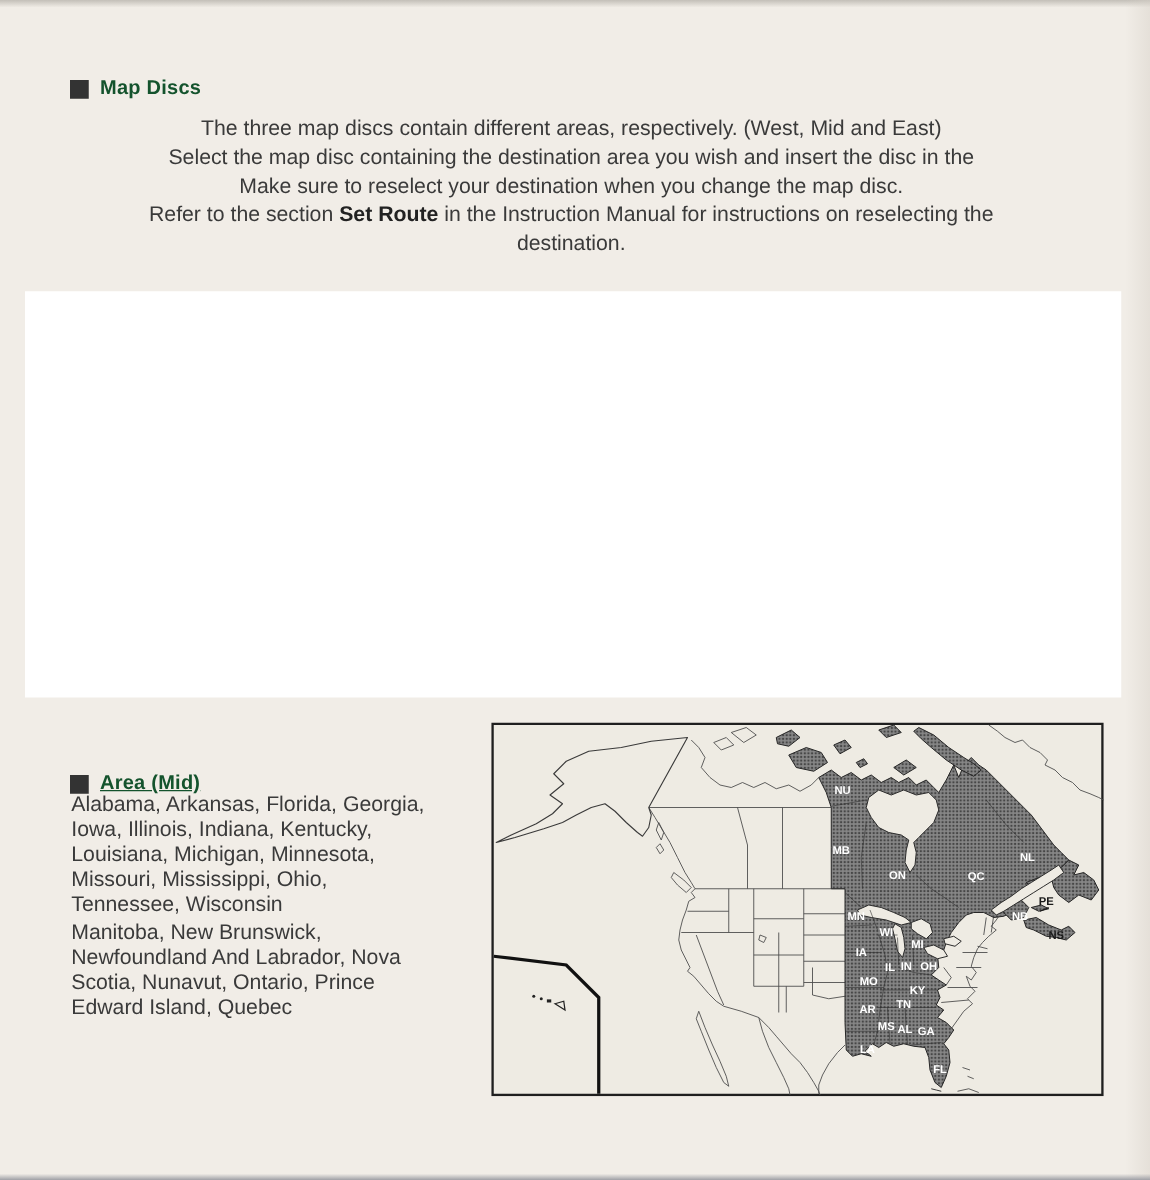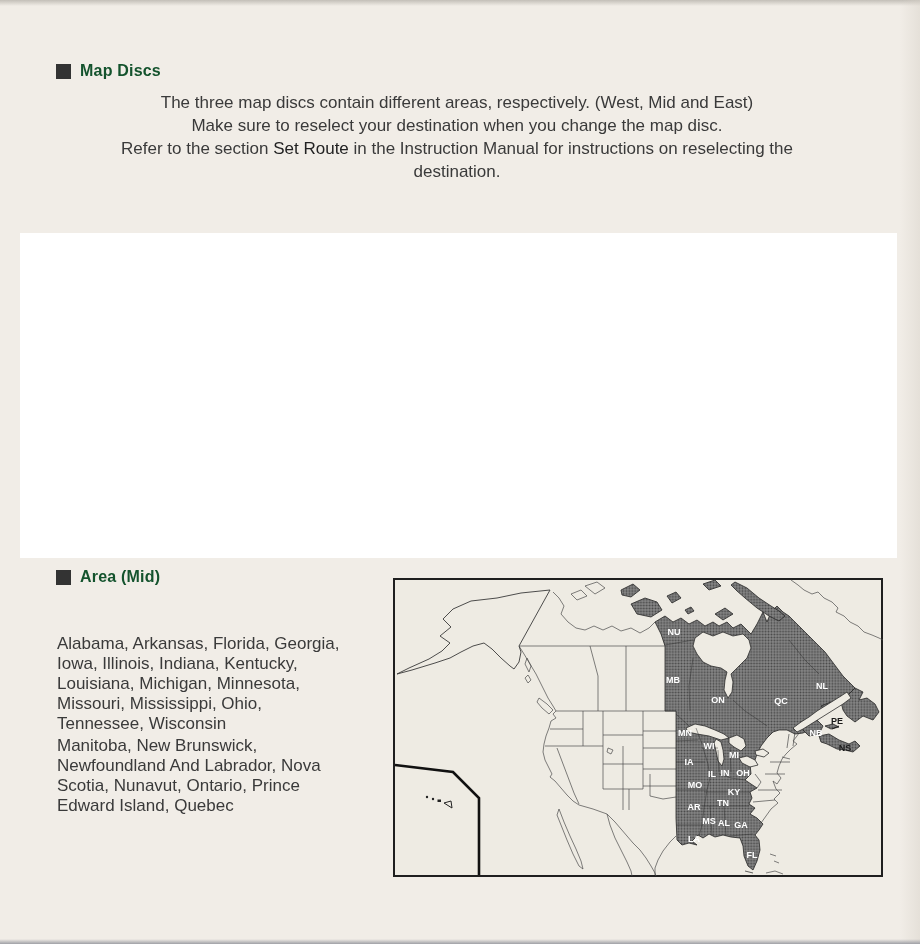--- a/index.html
+++ b/index.html
@@ -14,45 +14,46 @@
   .edge-bottom{position:absolute;left:0;bottom:0;width:100%;height:5px;
     background:linear-gradient(rgba(241,237,231,0),#9fa0a6);}
   .edge-right{position:absolute;right:0;top:0;width:20px;height:100%;
     background:linear-gradient(to right,rgba(230,225,217,0),rgba(214,208,199,.45));}
   .heading{
     position:absolute;display:flex;align-items:center;gap:9px;
     font-size:16px;font-weight:bold;color:#14532d;letter-spacing:.2px;
   }
   .sq{width:15px;height:15px;background:#333;display:inline-block;flex:0 0 auto;}
   .h1pos{left:56px;top:62px;}
-  .h2pos{left:56px;top:568px;}
+  .h2pos{left:56px;top:618px;text-decoration:underline;}
   .para{position:absolute;font-size:17px;}
   .para .tline{white-space:nowrap;}
   .p-top{left:57px;top:91px;width:800px;line-height:23px;text-align:center;}
   .p-us{left:57px;top:634px;width:340px;line-height:20px;}
   .p-ca{left:57px;top:736px;width:340px;line-height:20px;}
-  .b{font-weight:normal;color:#222;}
+  .b{font-weight:bold;color:#222;}
   .whitebox{position:absolute;left:20px;top:233px;width:877px;height:325px;background:#ffffff;}
   .mapwrap{position:absolute;left:393px;top:578px;width:490px;height:369px;}
   .mlbl{font-family:"Liberation Sans","DejaVu Sans",sans-serif;font-size:9px;font-weight:bold;text-anchor:middle;}
 </style>
 </head>
 <body>
 
 <div class="page">
   <div class="edge-top"></div>
   <div class="edge-right"></div>
 
   <div class="heading h1pos">
     <span class="sq"></span>
     <span>Map Discs</span>
   </div>
 
   <div class="para p-top">
       <div class="tline"><span>The three map discs contain different areas, respectively. (West, Mid and East)</span></div>
+      <div class="tline"><span>Select the map disc containing the destination area you wish and insert the disc in the</span></div>
       <div class="tline"><span>Make sure to reselect your destination when you change the map disc.</span></div>
       <div class="tline"><span>Refer to the section </span><span class="b">Set Route</span><span> in the Instruction Manual for instructions on reselecting the</span></div>
       <div class="tline"><span>destination.</span></div>
     </div>
 
   <div class="whitebox"></div>
 
   <div class="heading h2pos">
     <span class="sq"></span>
     <span>Area (Mid)</span>

